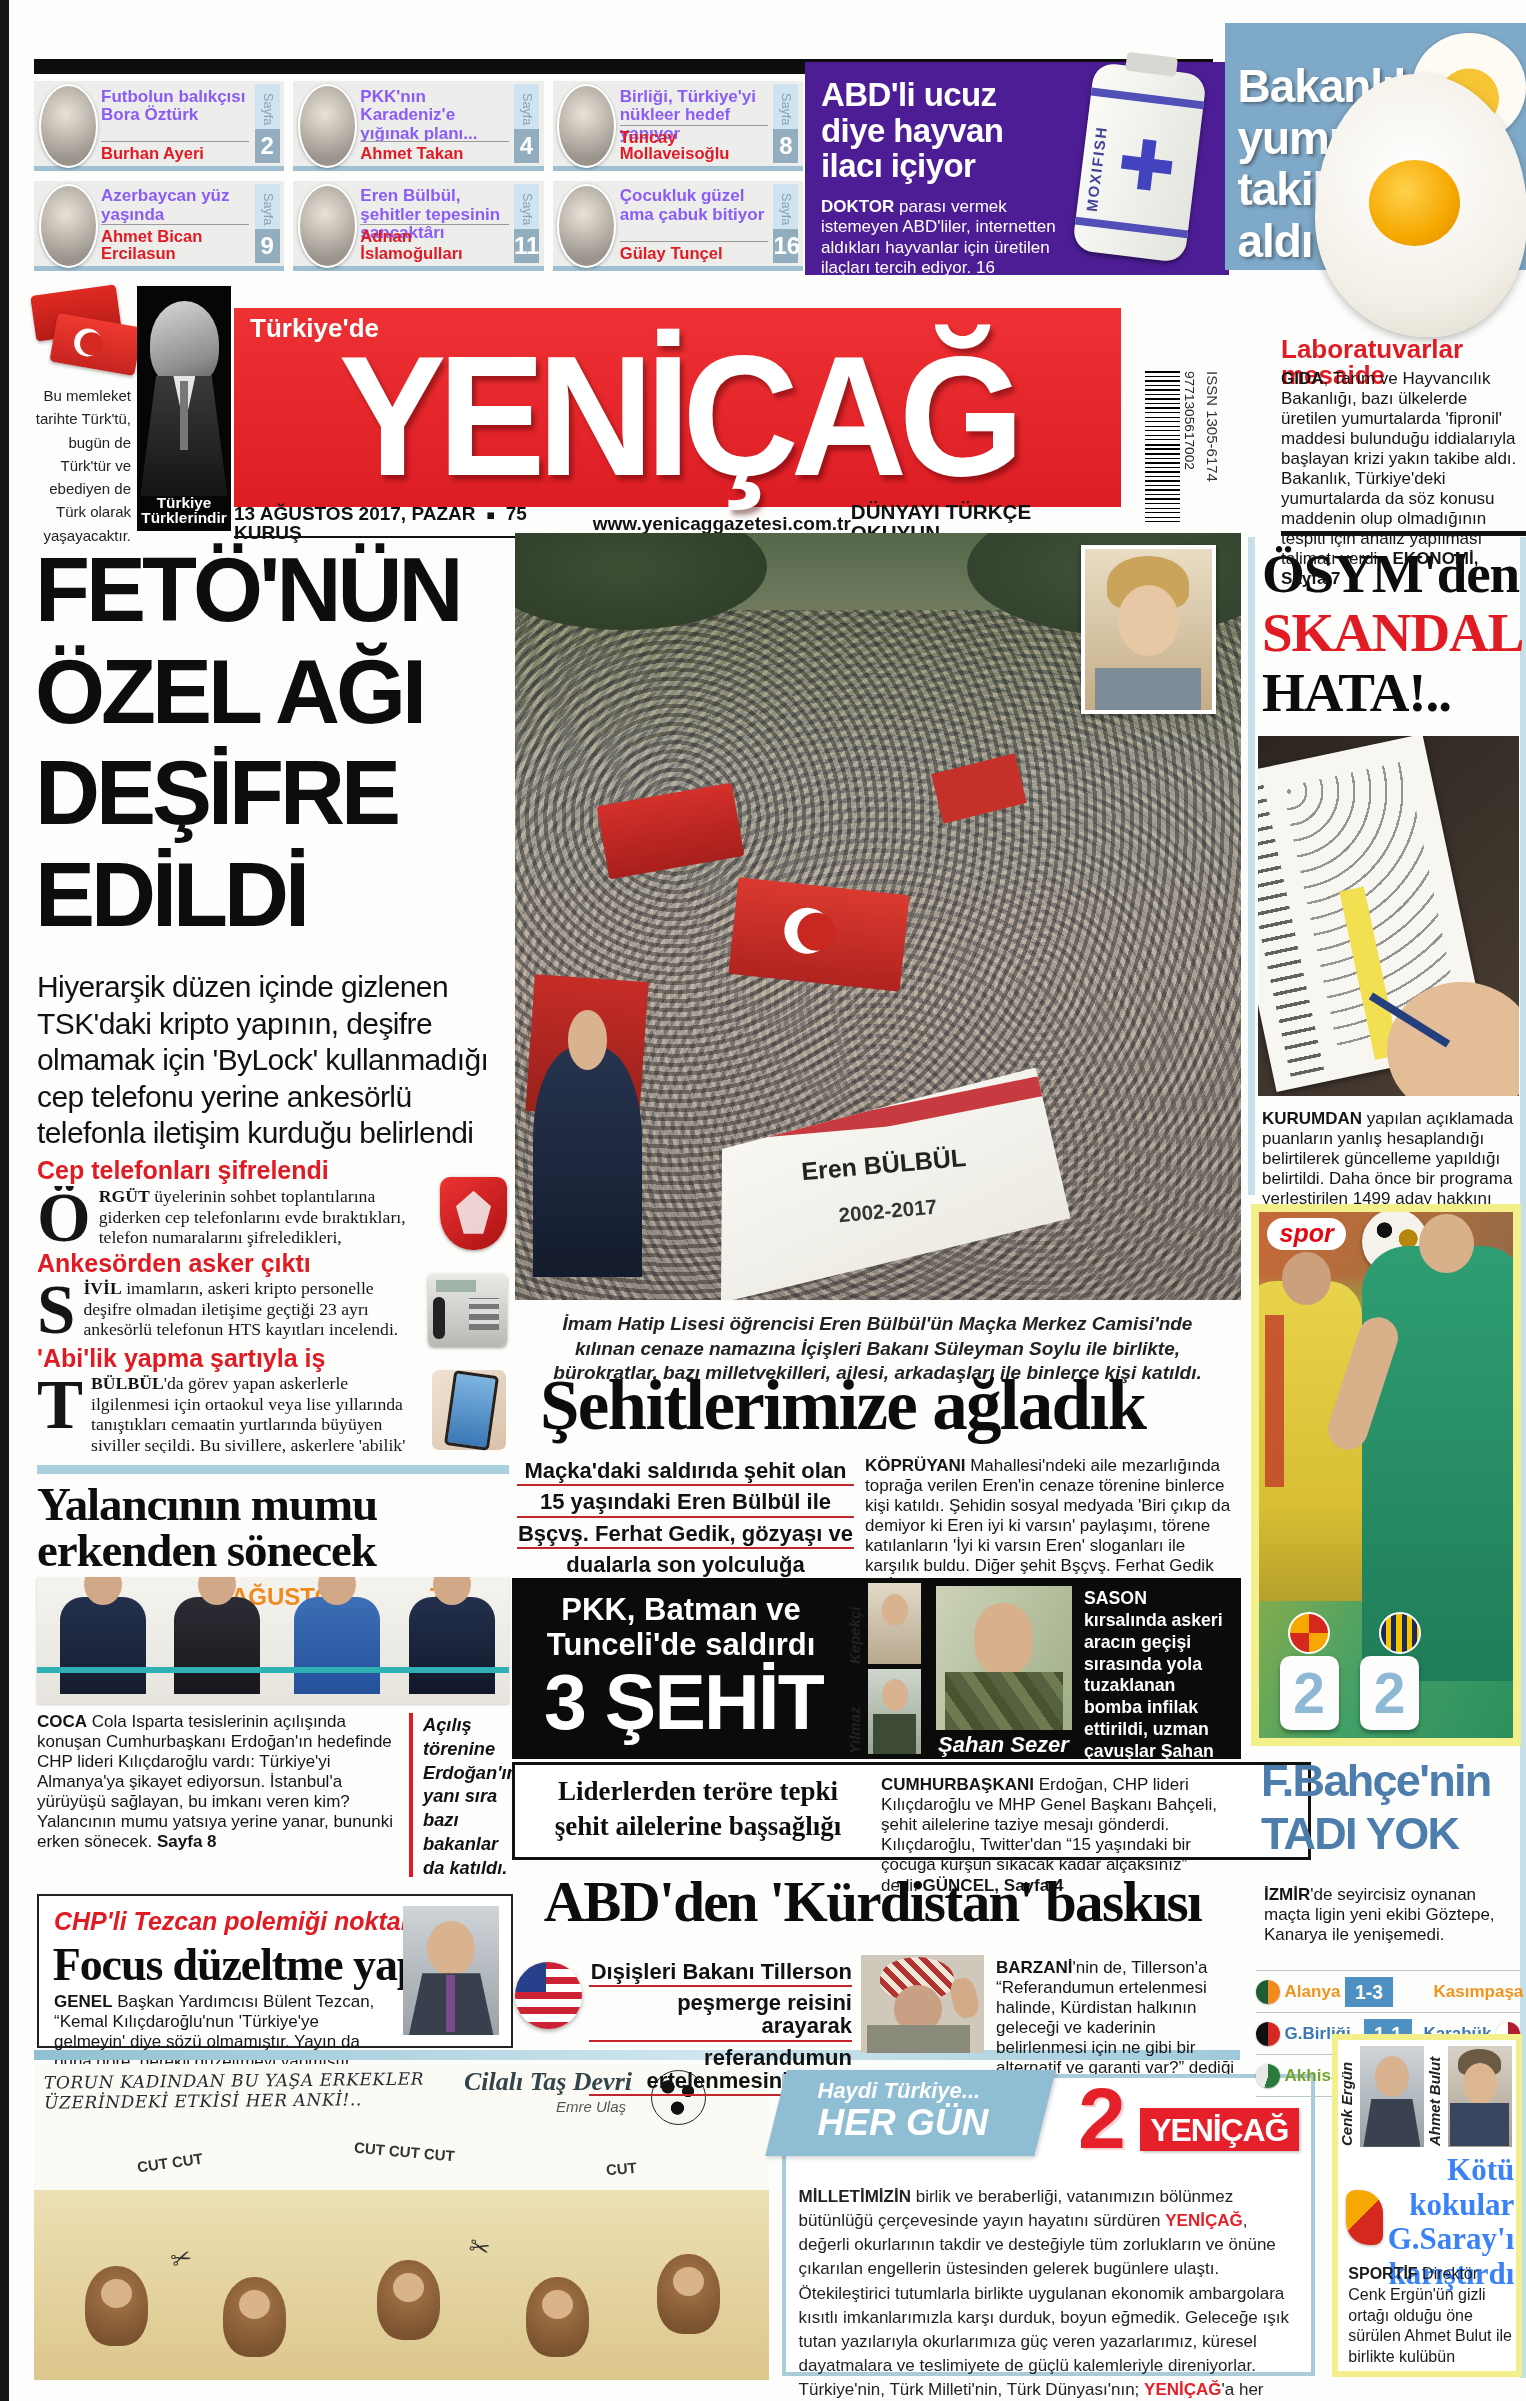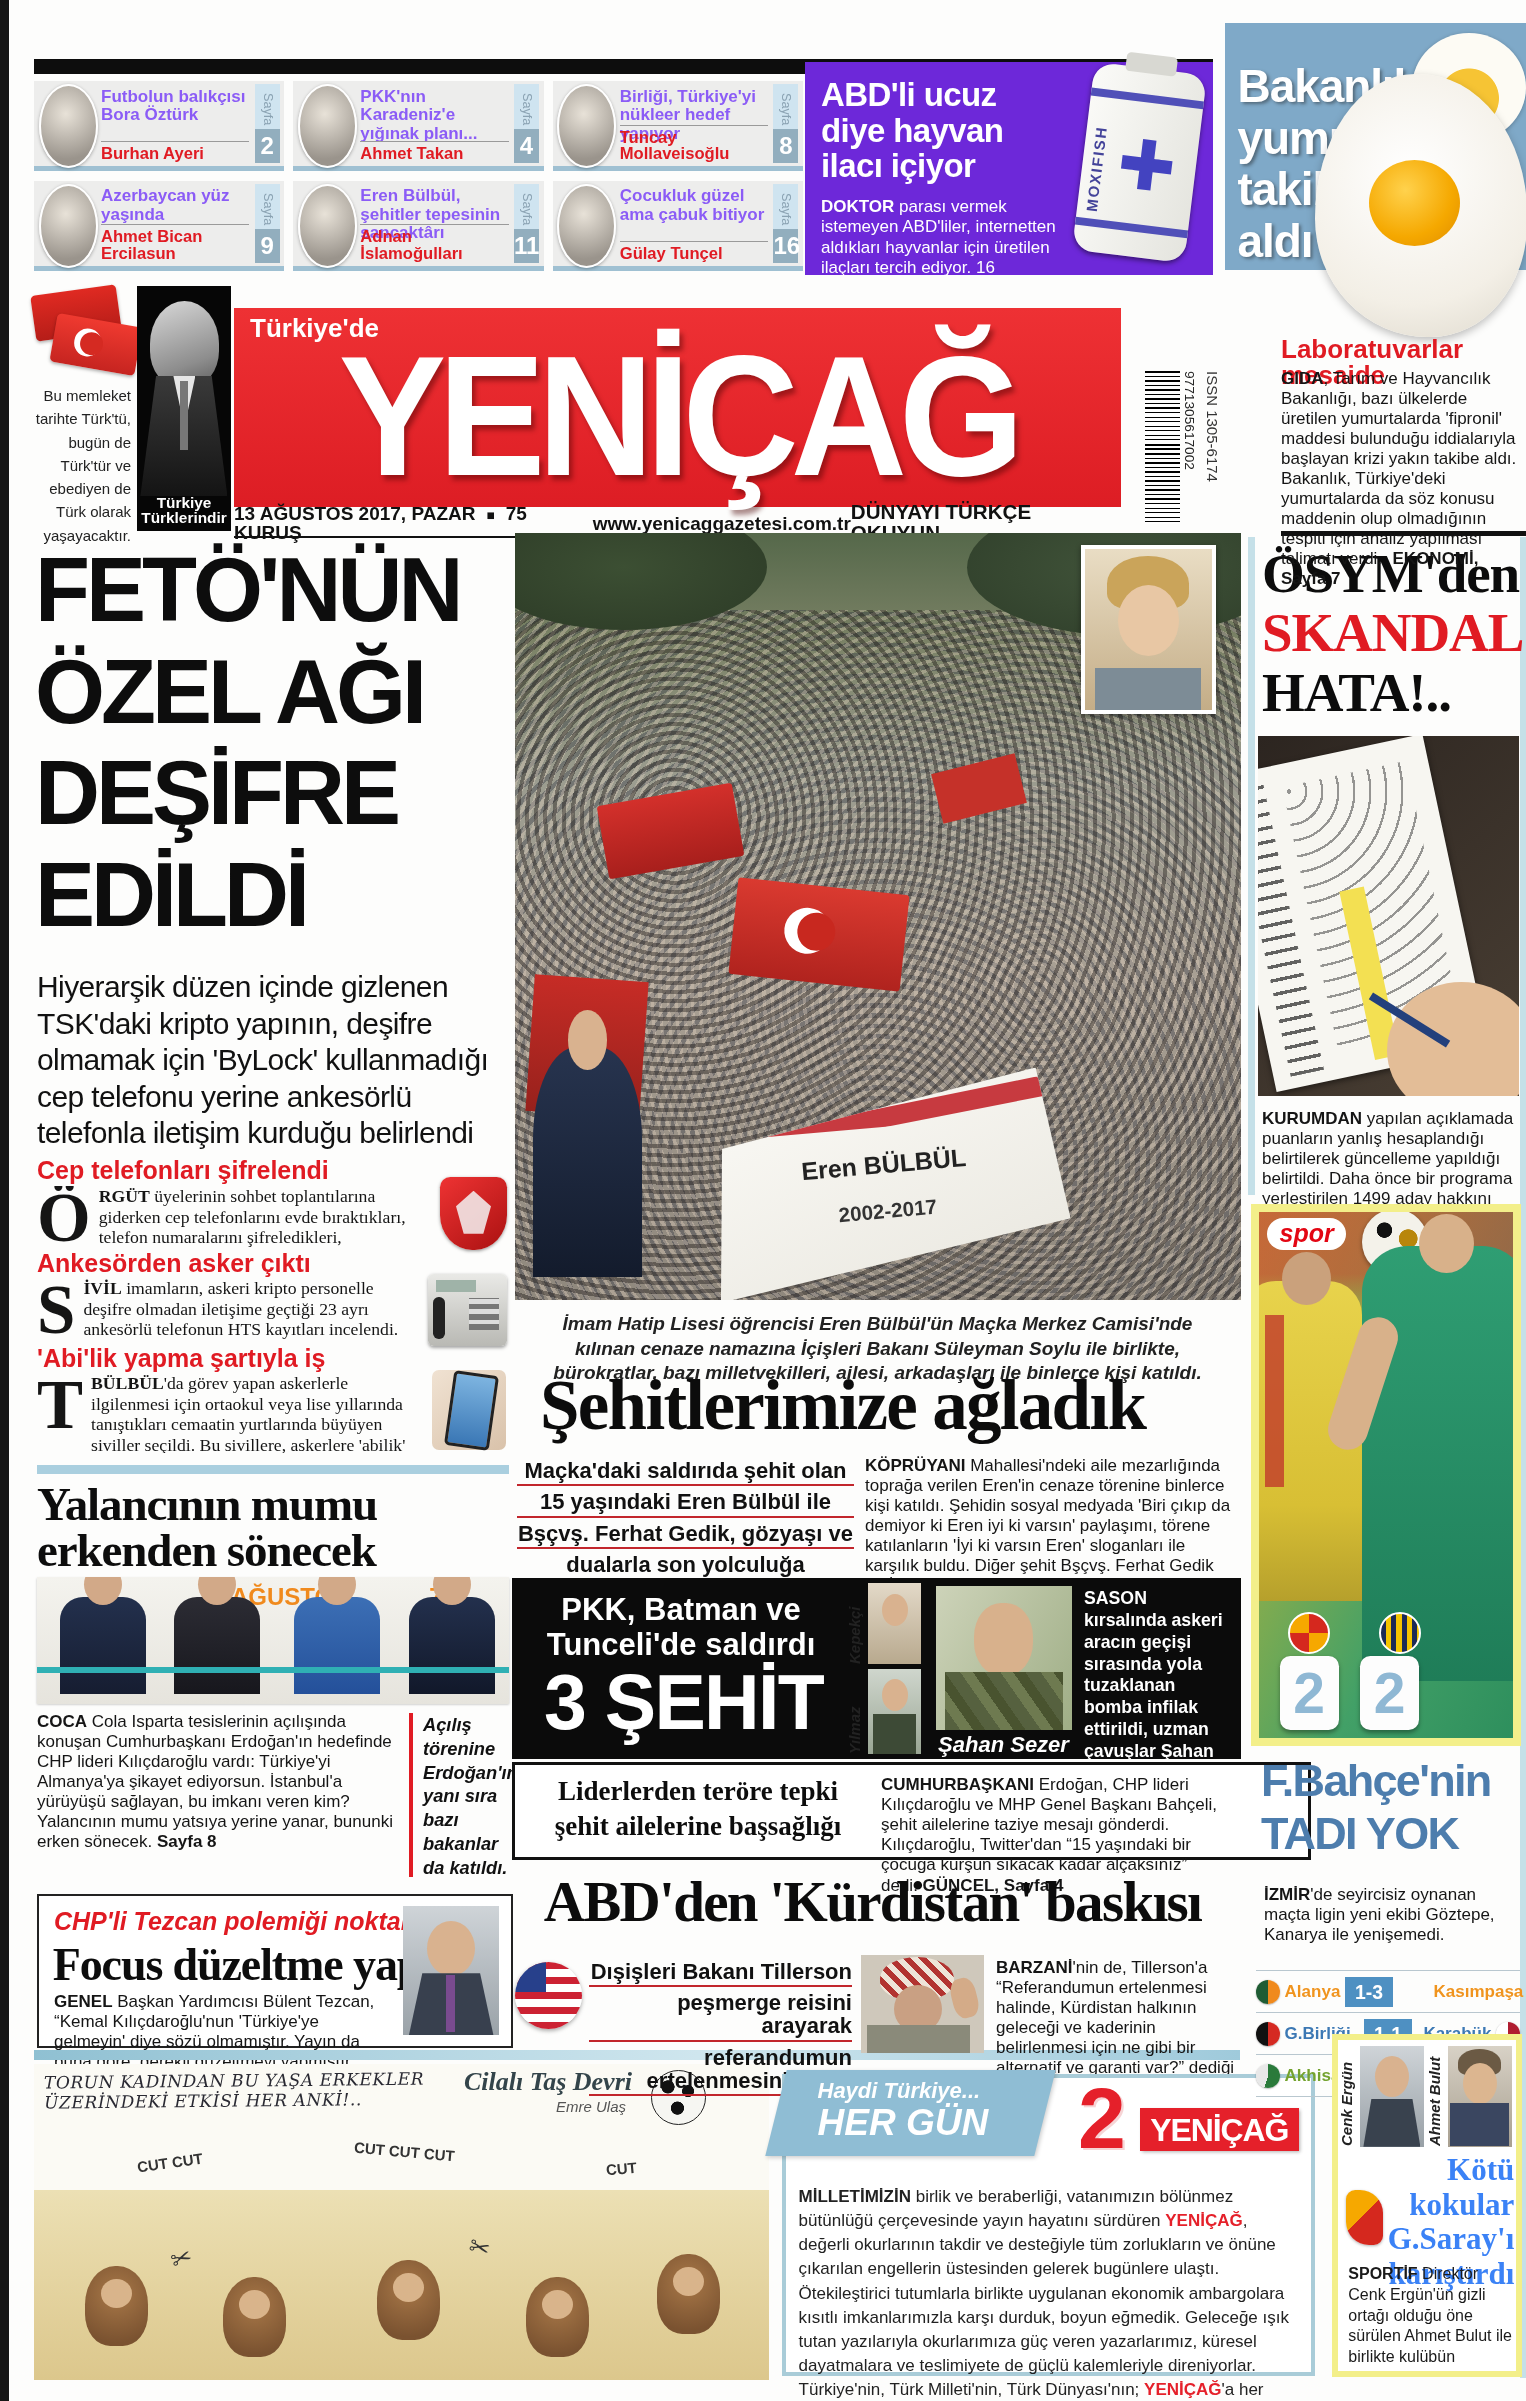--- a/index.html
+++ b/index.html
@@ -87,21 +87,21 @@
     </div>
     <div class="cell">
       <div class="cphoto"></div>
       <div class="chl">Çocukluk güzel ama çabuk bitiyor</div>
       <div class="cname">Gülay Tunçel</div>
       <div class="csayfa">Sayfa</div>
       <div class="cnum">16</div>
     </div>
   </div>
 
-  <div class="abs" style="left:805px;top:62px;width:408px;height:213px;background:#6d28d9;overflow:visible;">
+  <div class="abs" style="left:805px;top:62px;width:408px;height:213px;background:#4c1d95;overflow:visible;padding-left:16px;">
     <div class="lines wh" style="position:absolute;left:16px;top:15px;width:252px;font:bold 33px/1.08 'Liberation Sans',sans-serif;letter-spacing:-0.6px;">
         <div>ABD'li ucuz</div>
         <div>diye hayvan</div>
         <div>ilacı içiyor</div>
       </div>
     <div class="wh" style="position:absolute;left:16px;top:135px;width:257px;font:17px/1.2 'Liberation Sans',sans-serif;">
       <span class="lead">DOKTOR</span><span> parası vermek istemeyen ABD'liler, internetten aldıkları hayvanlar için üretilen ilaçları tercih ediyor. 16</span>
     </div>
     <div class="abs" style="left:278px;top:5.7px;width:113px;height:189px;background:linear-gradient(100deg,#fbfbf8,#e4e4de);border-radius:20.6px;transform:rotate(7deg);box-shadow:0 2.3px 5.7px rgba(0,0,0,.5);">
       <div class="abs" style="left:31px;top:-13.7px;width:51px;height:18.3px;background:#d8d8d2;border-radius:4.6px;"></div>

